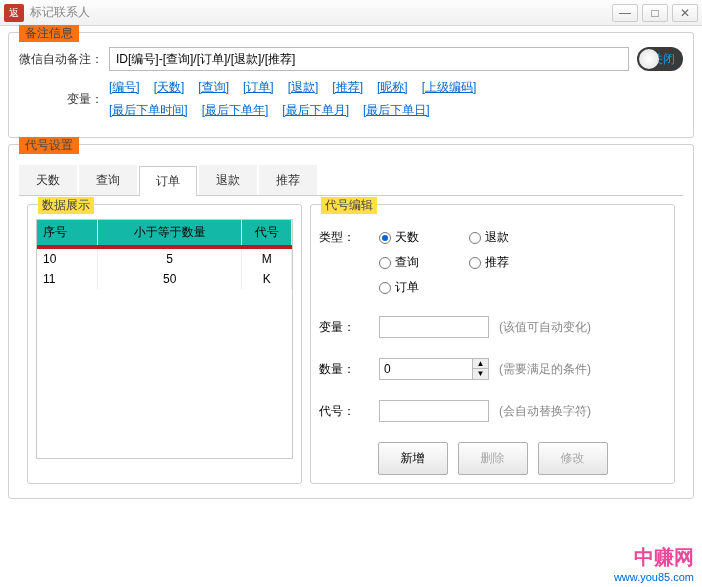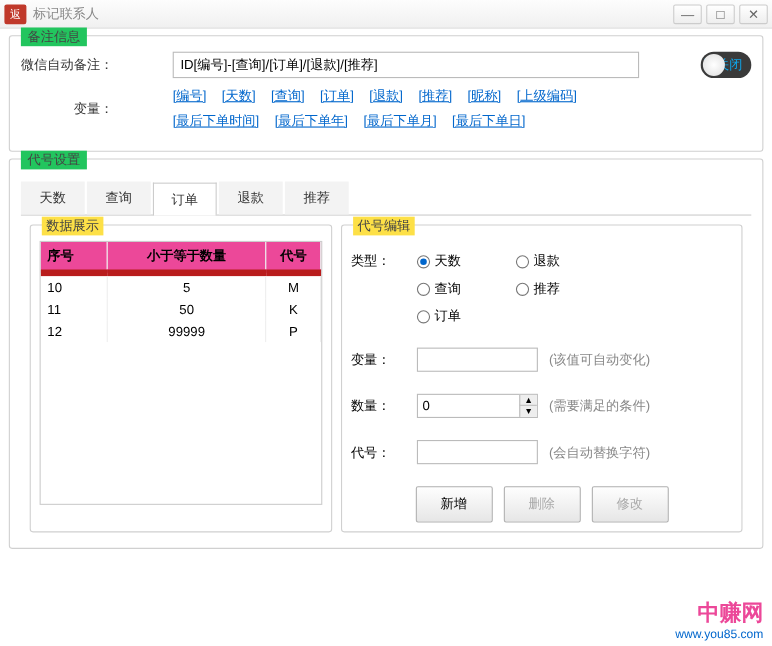--- a/index.html
+++ b/index.html
@@ -5,45 +5,45 @@
 * { box-sizing: border-box; margin: 0; padding: 0; font-family: "Microsoft YaHei", SimSun, sans-serif; font-size: 12px; }
 body { background: #fff; width: 702px; height: 587px; overflow: hidden; position: relative; }
 
 .titlebar { height: 26px; background: linear-gradient(#fdfdfd,#f0f0f0); border-bottom: 1px solid #d9d9d9; display: flex; align-items: center; padding: 0 4px; }
 .back-btn { width: 20px; height: 18px; background: #c0392b; color: #fff; font-size: 10px; display: flex; align-items: center; justify-content: center; border-radius: 2px; margin-right: 6px; cursor: pointer; }
 .title-text { color: #888; flex: 1; }
 .win-controls { display: flex; gap: 4px; }
 .win-btn { width: 26px; height: 18px; border: 1px solid #ccc; background: linear-gradient(#fff,#eee); display: flex; align-items: center; justify-content: center; color: #666; cursor: pointer; border-radius: 2px; }
 
 .group-box { margin: 6px 8px; border: 1px solid #d0d0d0; border-radius: 3px; position: relative; padding: 14px 10px 10px; }
-.group-title { position: absolute; top: -8px; left: 10px; background: #22c55e; padding: 0 6px; color: #444; }
-
-.remark-row { display: flex; align-items: center; margin-bottom: 8px; gap: 48px; }
+.group-title { position: absolute; top: -8px; left: 10px; background: #f97316; padding: 0 6px; color: #444; }
+
+.remark-row { display: flex; align-items: center; margin-bottom: 8px; }
 .remark-label { width: 90px; text-align: right; padding-right: 6px; color: #333; }
 .remark-input { flex: 1; height: 24px; border: 1px solid #bbb; padding: 0 6px; background: #fff; }
 .toggle { width: 46px; height: 24px; margin-left: 8px; background: #3a3a3a; border-radius: 12px; position: relative; display: flex; align-items: center; justify-content: flex-end; padding-right: 8px; color: #0ea5e9; cursor: pointer; }
 .toggle::before { content: ""; position: absolute; left: 2px; width: 20px; height: 20px; background: radial-gradient(#fff,#ddd); border-radius: 50%; }
 
-.var-links { display: flex; flex-wrap: wrap; gap: 14px; }
+.var-links { display: flex; flex-wrap: wrap; gap: 14px; text-decoration: underline; }
 .var-link { color: #0066cc; text-decoration: underline; cursor: pointer; }
 
 .tabs { display: flex; border-bottom: 1px solid #ccc; margin: 6px 0 0; }
 .tab { padding: 6px 16px; border: 1px solid transparent; border-bottom: none; color: #333; cursor: pointer; background: #f3f3f3; margin-right: 2px; }
 .tab.active { background: #fff; border-color: #ccc; position: relative; top: 1px; }
 
 .split-area { display: flex; gap: 8px; padding: 8px 8px; }
 
 .sub-box { border: 1px solid #d0d0d0; border-radius: 3px; position: relative; padding: 14px 8px 8px; }
 .sub-title { position: absolute; top: -8px; left: 10px; background: #fde047; padding: 0 4px; color: #444; }
 
 .left-panel { width: 275px; }
 .right-panel { flex: 1; }
 
 table { width: 100%; border-collapse: collapse; }
-th { text-align: center; font-weight: bold; border-bottom: 6px solid #b91c1c; border-right: 1px solid #eee; padding: 4px 0; background: #ec4899; }
+th { text-align: center; font-weight: normal; border-bottom: 4px solid #b91c1c; border-right: 1px solid #eee; padding: 4px 0; background: #14b8a6; }
 td { text-align: center; padding: 3px 0; border-right: 1px solid #eee; }
 td:first-child, th:first-child { text-align: left; padding-left: 6px; }
 .table-wrap { height: 240px; border: 1px solid #ccc; overflow: auto; }
 
 .form-row { display: flex; align-items: center; margin: 10px 0 20px; }
 .form-label { width: 60px; text-align: left; padding-right: 10px; }
 .form-hint { color: #888; margin-left: 10px; }
 .radio { display: inline-flex; align-items: center; margin-right: 16px; cursor: pointer; }
 .radio .dot { width: 12px; height: 12px; border: 1px solid #777; border-radius: 50%; margin-right: 4px; display: inline-flex; align-items: center; justify-content: center; }
 .radio.selected .dot::after { content: ""; width: 6px; height: 6px; background: #0066cc; border-radius: 50%; }
@@ -137,25 +137,20 @@
               <tr>
                 <td>10</td>
                 <td>5</td>
                 <td>M</td>
               </tr>
               <tr>
                 <td>11</td>
                 <td>50</td>
                 <td>K</td>
               </tr>
-              <tr>
-                <td>12</td>
-                <td>99999</td>
-                <td>P</td>
-              </tr>
             </tbody>
         </table>
       </div>
     </div>
 
     <div class="sub-box right-panel">
       <div class="sub-title">代号编辑</div>
 
       <div class="form-row" style="align-items:flex-start">
         <div class="form-label">类型：</div>

